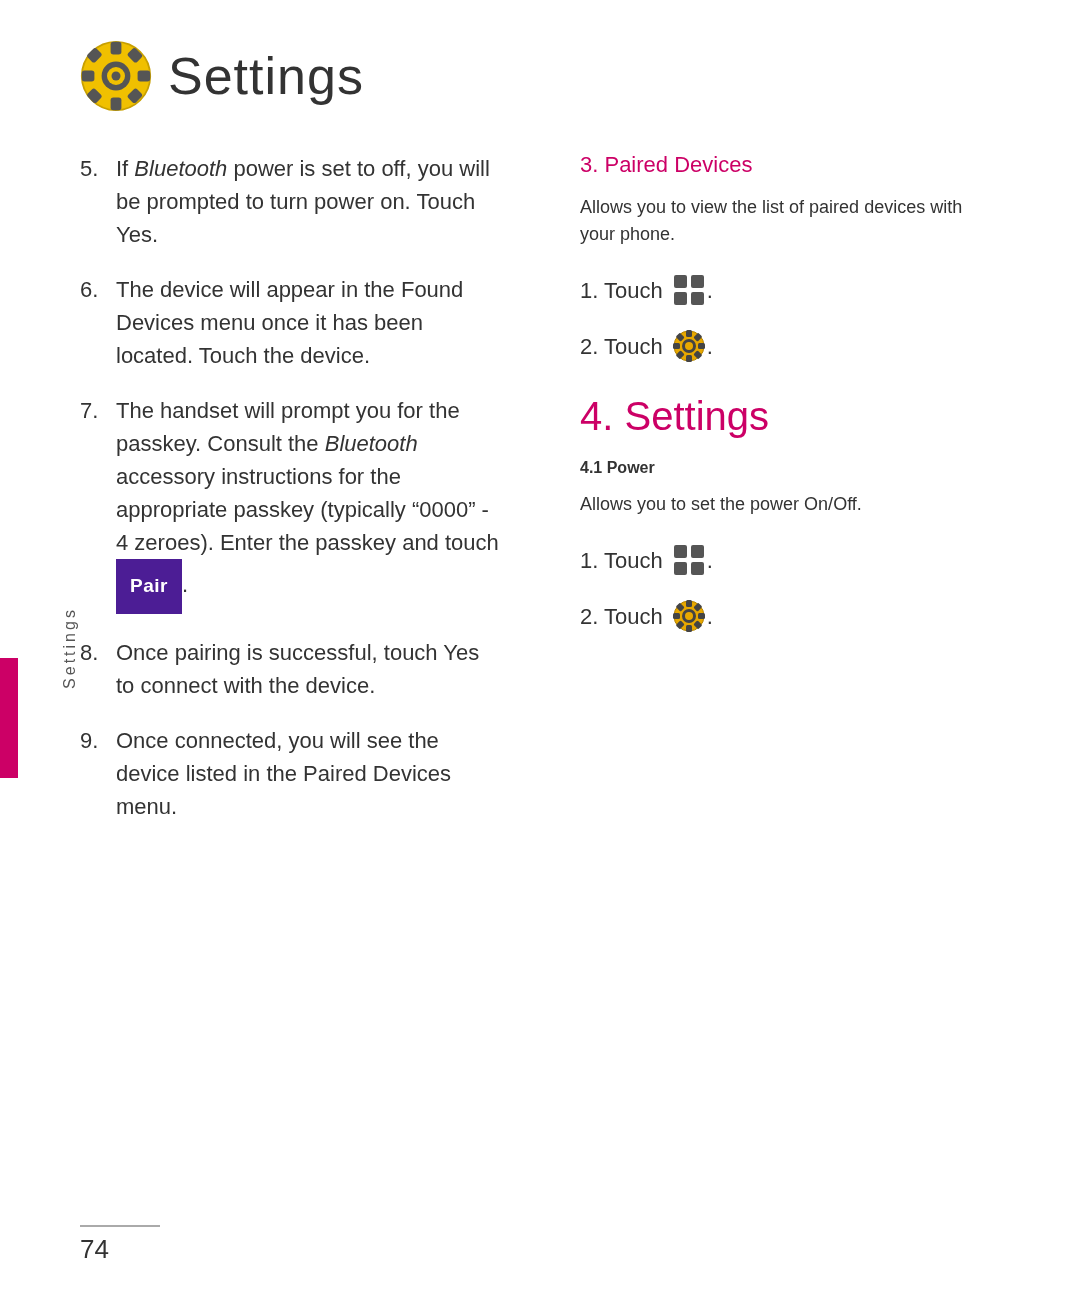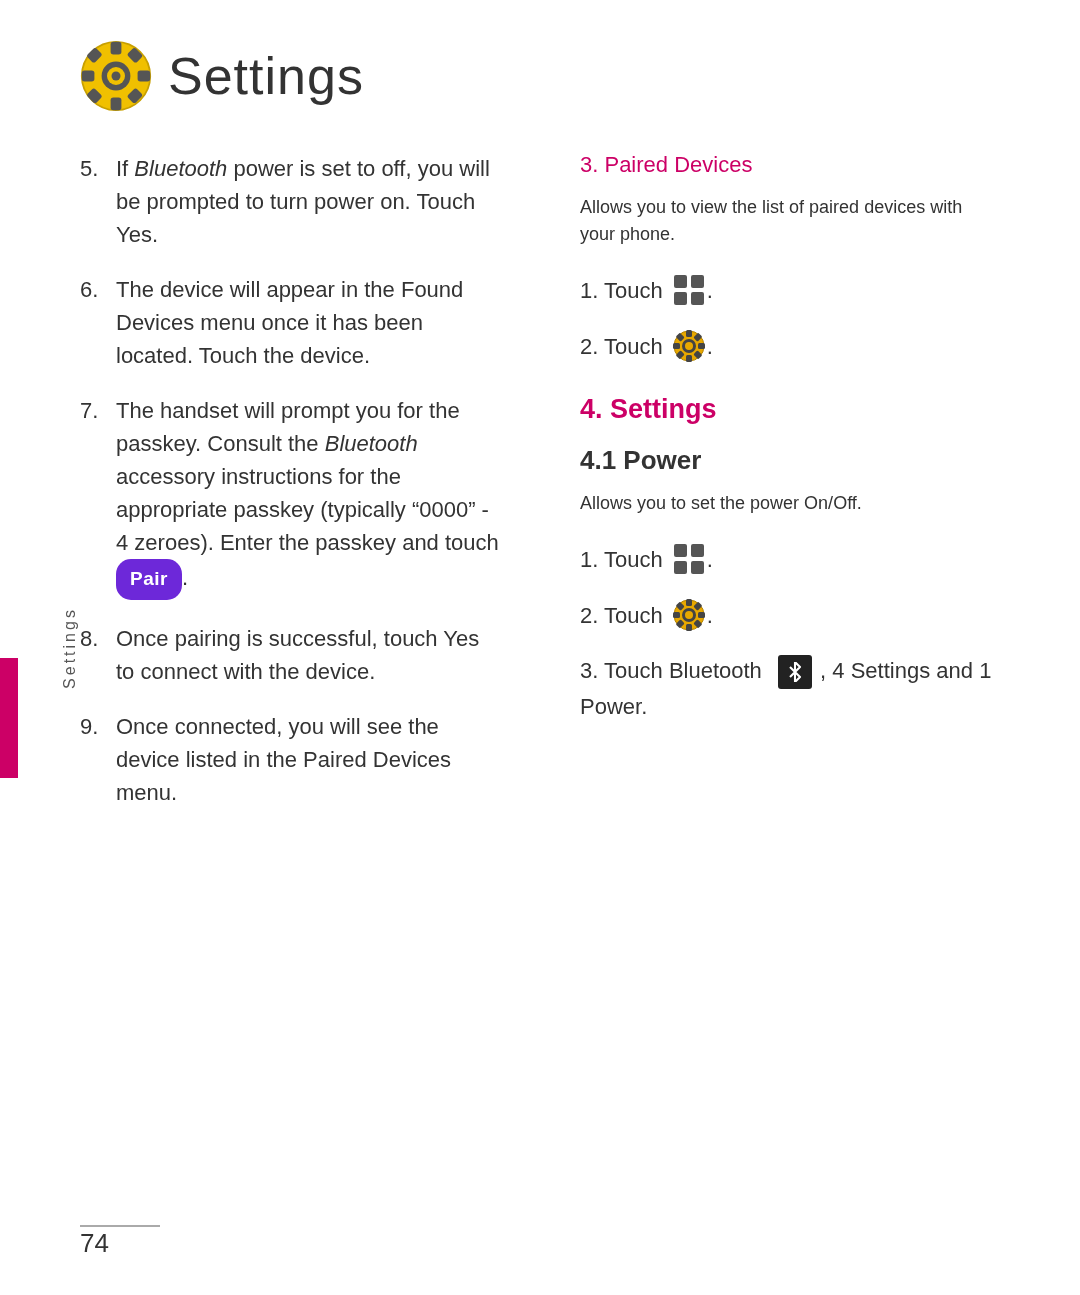--- a/index.html
+++ b/index.html
@@ -64,28 +64,28 @@
     .section-title-pink {
       color: #cc0066;
       font-size: 22px;
       font-weight: 400;
       margin-bottom: 16px;
       margin-top: 0;
     }
 
     .section-title-pink-large {
       color: #cc0066;
-      font-size: 27px;
-      font-weight: 700;
+      font-size: 40px;
+      font-weight: 400;
       margin-bottom: 20px;
       margin-top: 30px;
     }
 
     .sub-section-title {
-      font-size: 26px;
+      font-size: 16px;
       font-weight: 700;
       color: #333;
       margin-bottom: 14px;
       margin-top: 4px;
     }
 
     ol {
       padding-left: 0;
       list-style: none;
     }
@@ -108,26 +108,26 @@
       left: 0;
       top: 0;
       font-size: 22px;
     }
 
     .italic { font-style: italic; }
     .bold { font-weight: 400; }
 
     .pair-btn {
       display: inline-block;
-      background: #6d28d9;
+      background: #4c1d95;
       color: #fff;
       font-size: 19px;
       font-weight: 700;
-      padding: 6px 14px;
-      border-radius: 15px;
+      padding: 13px 14px;
+      border-radius: 0;
       vertical-align: middle;
       letter-spacing: 0.5px;
     }
 
     
     .step-row {
       display: flex;
       align-items: center;
       font-size: 22px;
       color: #333;
@@ -178,21 +178,21 @@
       top: 50%;
       width: 18px;
       height: 120px;
       background: #cc0066;
       transform: translateY(10px);
     }
 
     
     .page-number {
       position: absolute;
-      bottom: 36px;
+      bottom: 30px;
       left: 80px;
       font-size: 26px;
       color: #333;
       font-weight: 400;
     }
 
     .divider-line {
       position: absolute;
       bottom: 68px;
       left: 80px;
@@ -396,29 +396,20 @@
               <rect x="1" y="14" width="7" height="6" rx="1.5"></rect>
               <rect x="26" y="14" width="7" height="6" rx="1.5"></rect>
             </g>
             <circle cx="17" cy="17" r="7" fill="#444"></circle>
             <circle cx="17" cy="17" r="4" fill="#e8a800"></circle>
           </svg>
         </span>
         <span>.</span>
       </div>
 
-      <div class="step-row-block">
-        <span class="step-text">3. Touch <span class="bold">Bluetooth</span></span>
-        <span class="bt-icon">
-          <svg viewBox="0 0 20 24" width="16" height="20" xmlns="http://www.w3.org/2000/svg">
-            <polyline points="4,6 16,18 10,24 10,0 16,6 4,18" fill="none" stroke="white" stroke-width="2.5" stroke-linejoin="round"></polyline>
-          </svg>
-        </span>
-        <span>, <span class="bold">4 Settings</span> and <span class="bold">1 Power</span>.</span>
-      </div>
 
 
     </div>
   </div>
 
   <div class="divider-line"></div>
   <div class="page-number">74</div>
 
 </div>
 

